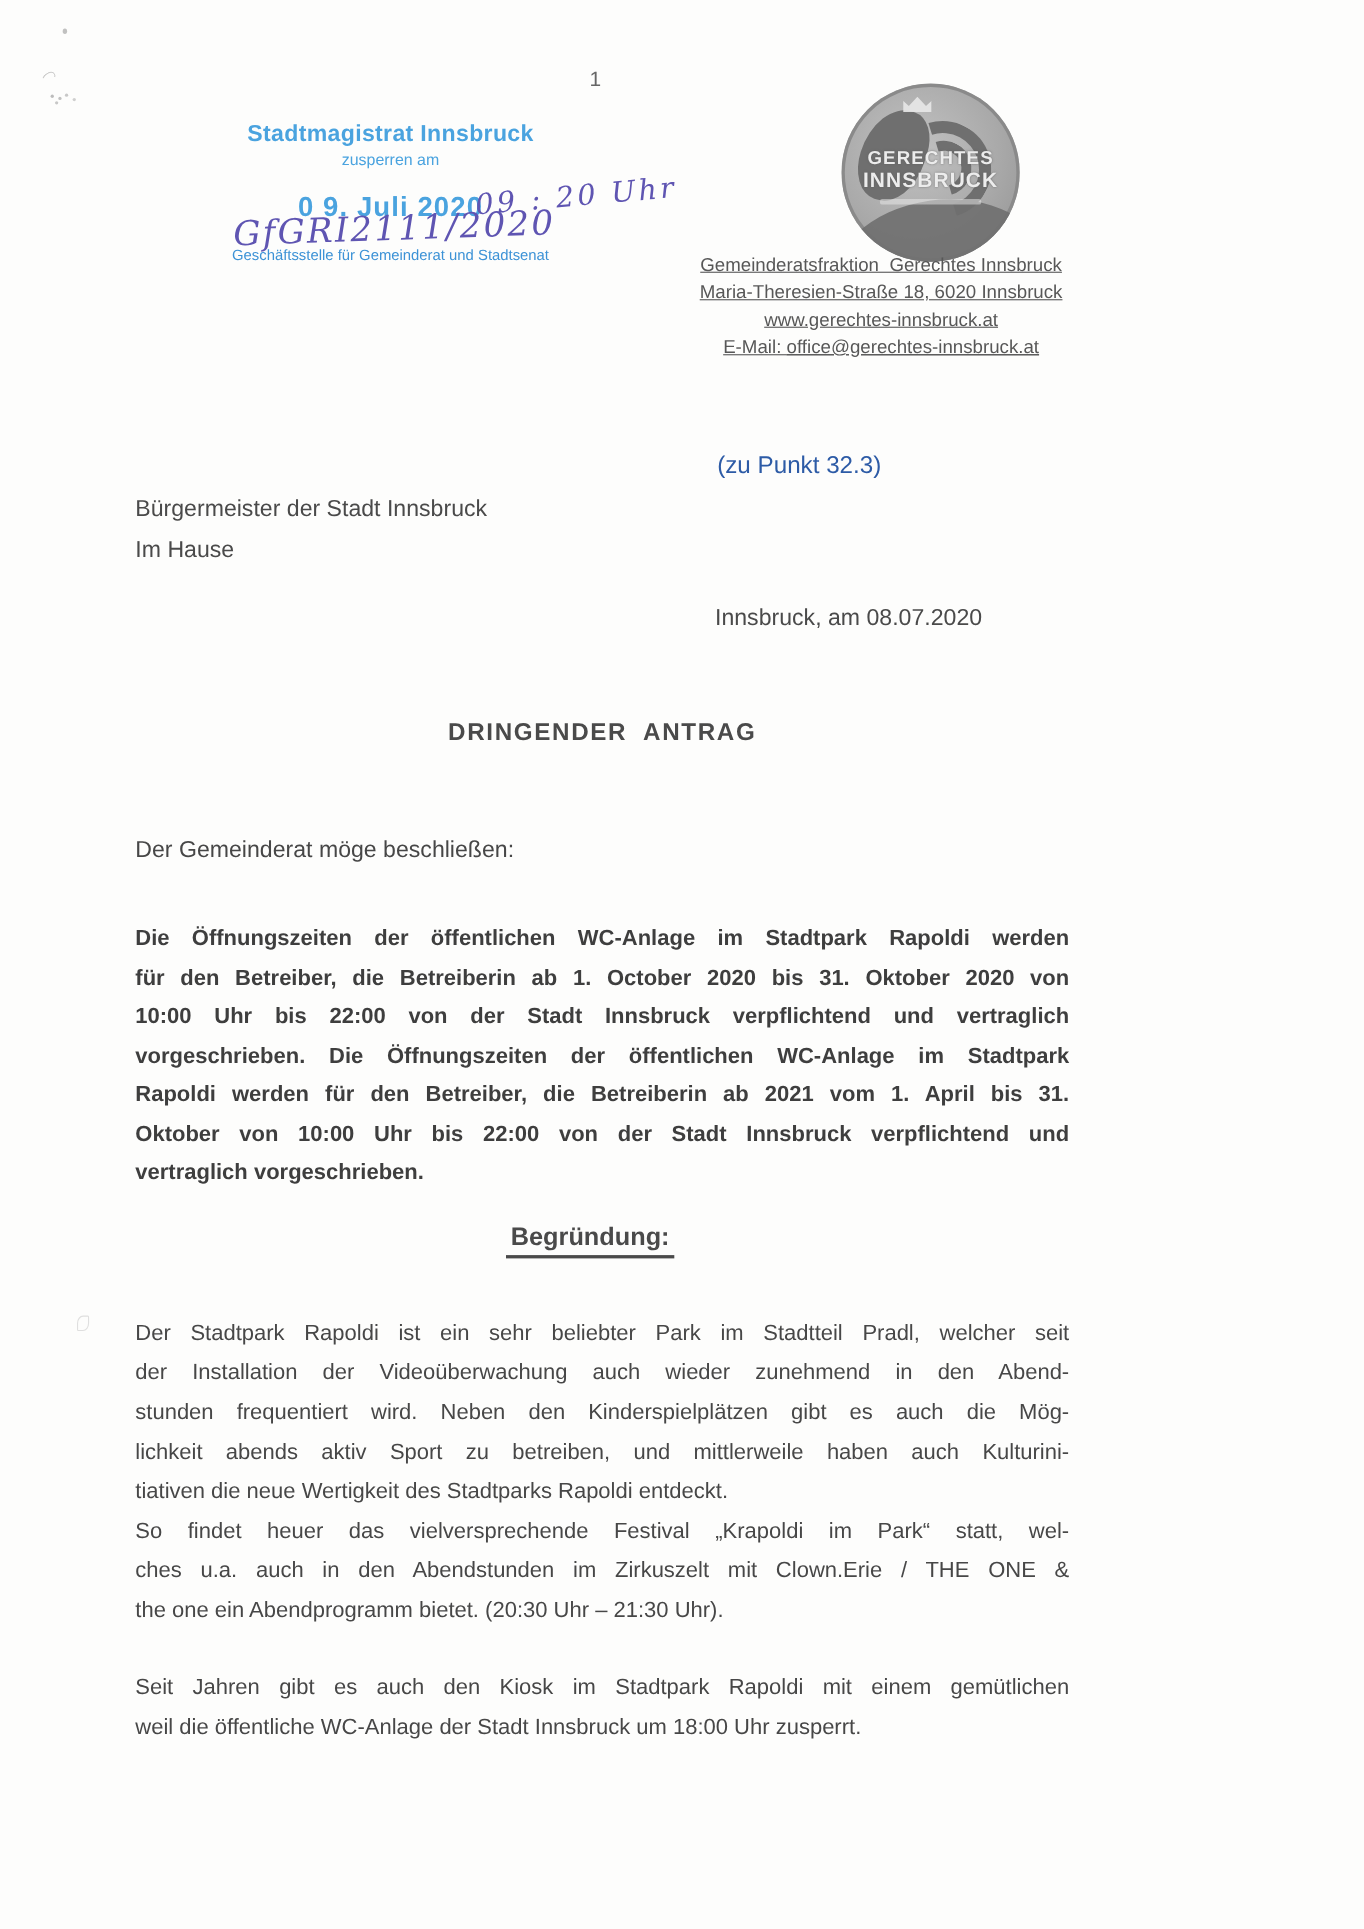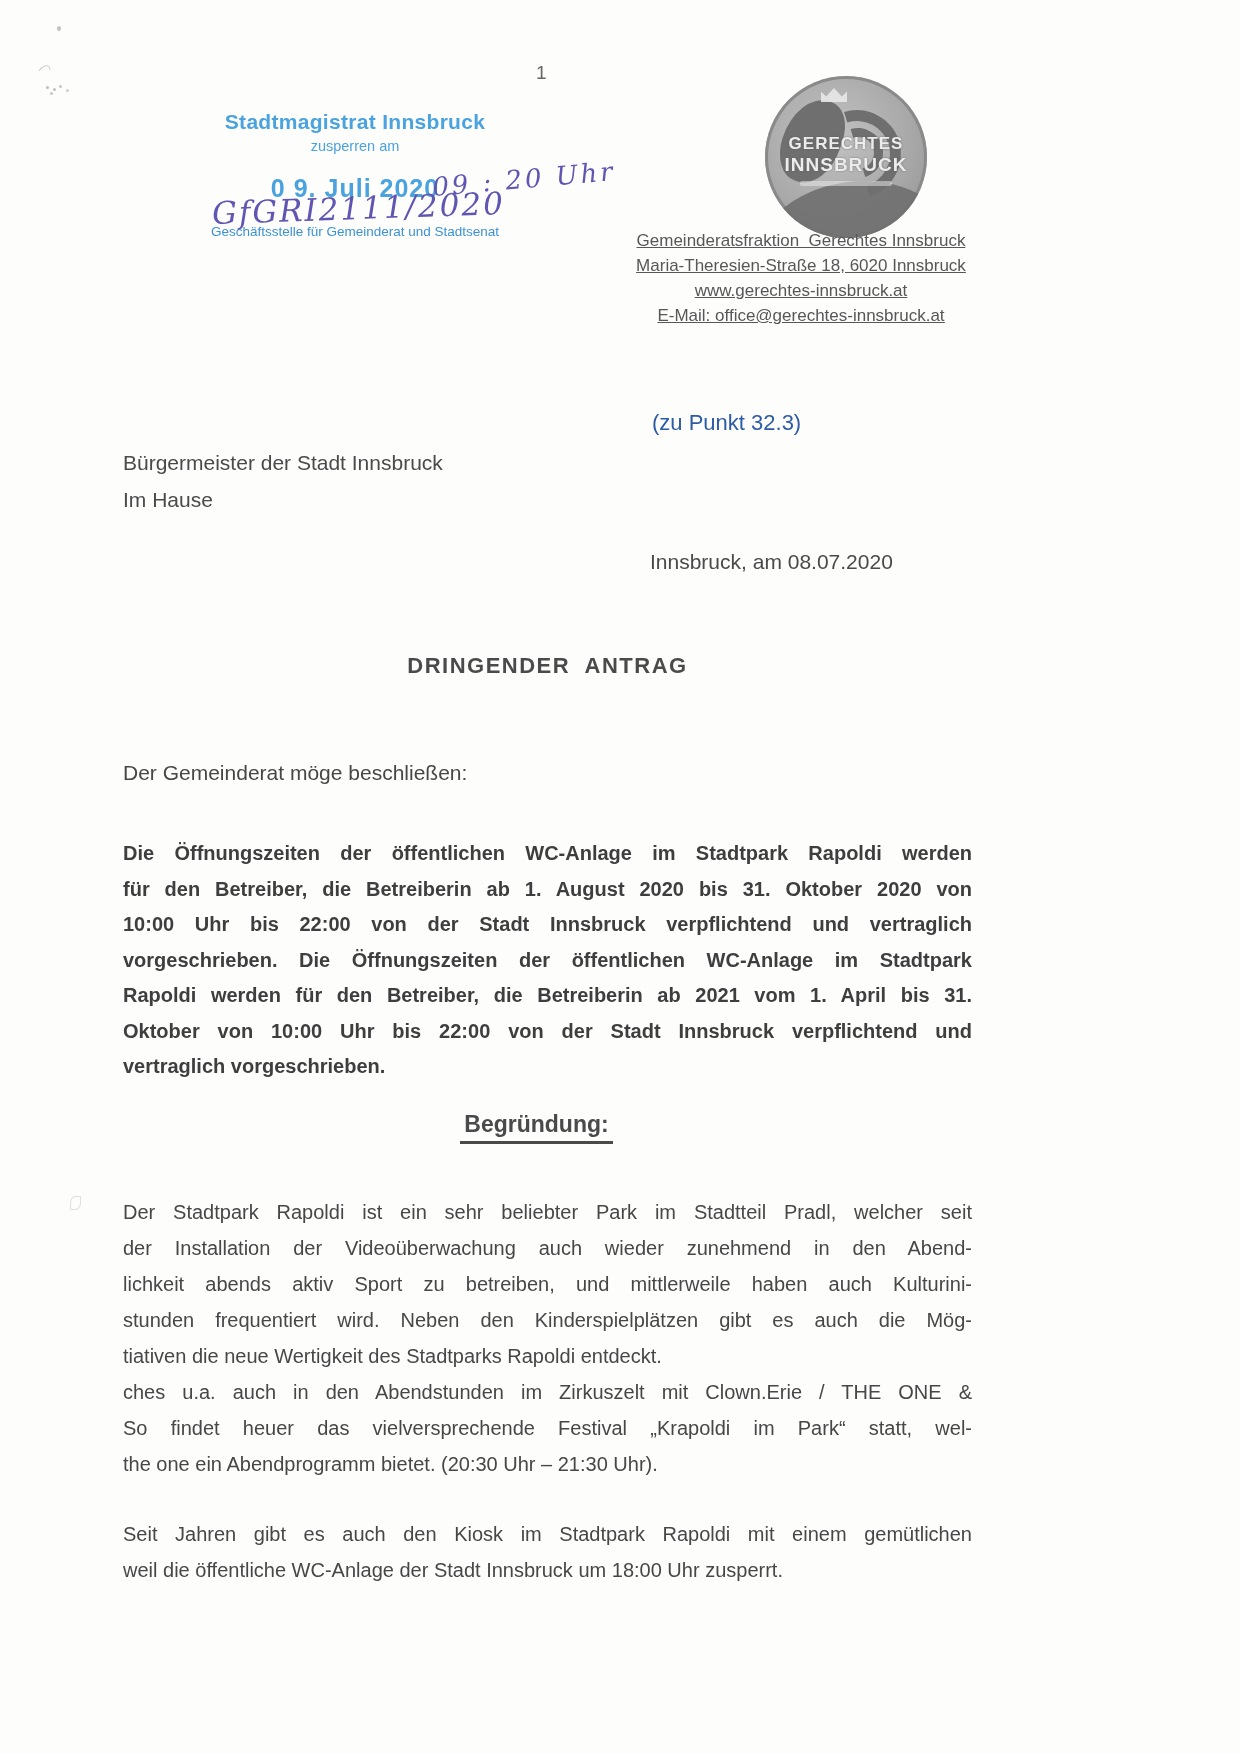--- a/index.html
+++ b/index.html
@@ -120,40 +120,40 @@
   </div>
 
   <div class="dateline">Innsbruck, am 08.07.2020</div>
 
   <div class="doc-title">DRINGENDER  ANTRAG</div>
 
   <div class="intro">Der Gemeinderat möge beschließen:</div>
 
   <div class="motion-block">
       <div class="tline">Die Öffnungszeiten der öffentlichen WC-Anlage im Stadtpark Rapoldi werden</div>
-      <div class="tline">für den Betreiber, die Betreiberin ab 1. August 2020 bis 31. Oktober 2020 von</div>
+      <div class="tline">für den Betreiber, die Betreiberin ab 1. October 2020 bis 31. Oktober 2020 von</div>
       <div class="tline">10:00 Uhr bis 22:00 von der Stadt Innsbruck verpflichtend und vertraglich</div>
       <div class="tline">vorgeschrieben. Die Öffnungszeiten der öffentlichen WC-Anlage im Stadtpark</div>
       <div class="tline">Rapoldi werden für den Betreiber, die Betreiberin ab 2021 vom 1. April bis 31.</div>
       <div class="tline">Oktober von 10:00 Uhr bis 22:00 von der Stadt Innsbruck verpflichtend und</div>
       <div class="tline tline-last">vertraglich vorgeschrieben.</div>
     </div>
 
   <div class="just-heading">
     <span>Begründung:</span>
   </div>
 
   <div class="body-block para1">
       <div class="tline">Der Stadtpark Rapoldi ist ein sehr beliebter Park im Stadtteil Pradl, welcher seit</div>
       <div class="tline">der Installation der Videoüberwachung auch wieder zunehmend in den Abend-</div>
+      <div class="tline">stunden frequentiert wird. Neben den Kinderspielplätzen gibt es auch die Mög-</div>
       <div class="tline">lichkeit abends aktiv Sport zu betreiben, und mittlerweile haben auch Kulturini-</div>
-      <div class="tline">stunden frequentiert wird. Neben den Kinderspielplätzen gibt es auch die Mög-</div>
       <div class="tline tline-last">tiativen die neue Wertigkeit des Stadtparks Rapoldi entdeckt.</div>
+      <div class="tline">So findet heuer das vielversprechende Festival „Krapoldi im Park“ statt, wel-</div>
       <div class="tline">ches u.a. auch in den Abendstunden im Zirkuszelt mit Clown.Erie / THE ONE &amp;</div>
-      <div class="tline">So findet heuer das vielversprechende Festival „Krapoldi im Park“ statt, wel-</div>
       <div class="tline tline-last">the one ein Abendprogramm bietet. (20:30 Uhr – 21:30 Uhr).</div>
     </div>
   <div class="body-block para2">
       <div class="tline">Seit Jahren gibt es auch den Kiosk im Stadtpark Rapoldi mit einem gemütlichen</div>
       <div class="tline tline-last">weil die öffentliche WC-Anlage der Stadt Innsbruck um 18:00 Uhr zusperrt.</div>
     </div>
 
 </div>
 
 </body></html>

